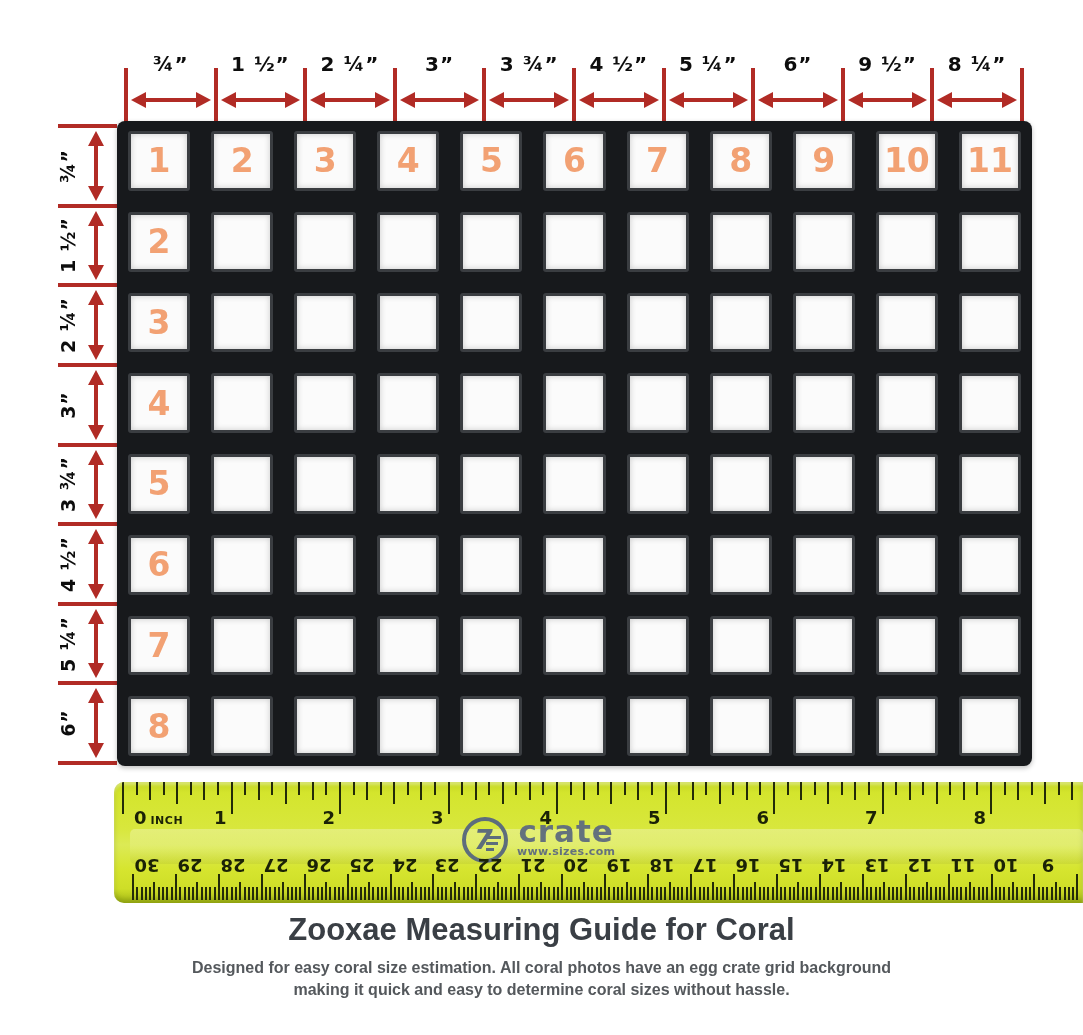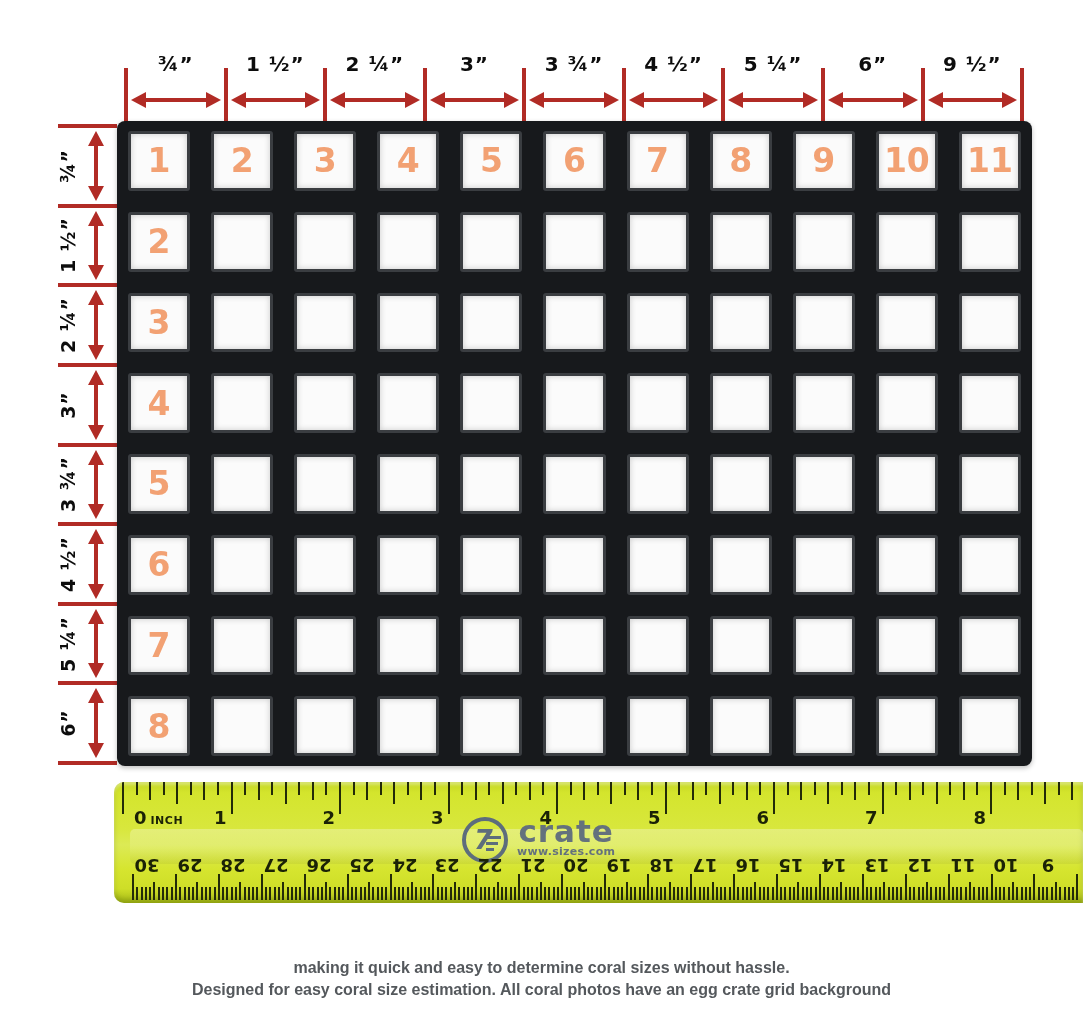--- a/index.html
+++ b/index.html
@@ -120,20 +120,26 @@
         </div>
       </div>
       <div class="tseg">
         <span class="mlabel">6”</span>
         <div class="harrow">
           <div class="line"></div>
         </div>
       </div>
       <div class="tseg">
         <span class="mlabel">9 ½”</span>
+        <div class="harrow">
+          <div class="line"></div>
+        </div>
+      </div>
+      <div class="tseg">
+        <span class="mlabel">8 ¼”</span>
         <div class="harrow">
           <div class="line"></div>
         </div>
       </div>
     </div>
 
   <div class="left-scale">
       <div class="lseg">
         <span class="mlabelv">¾”</span>
         <div class="varrow">
@@ -612,18 +618,19 @@
       <div class="cnum" style="left: 662.905px;">15</div>
       <div class="cnum" style="left: 705.832px;">14</div>
       <div class="cnum" style="left: 748.759px;">13</div>
       <div class="cnum" style="left: 791.686px;">12</div>
       <div class="cnum" style="left: 834.613px;">11</div>
       <div class="cnum" style="left: 877.54px;">10</div>
       <div class="cnum" style="left: 920.467px;">9</div>
       <div class="cnum" style="left: 963.394px;">8</div>
     </div>
 
+  <div class="title">Zooxae Measuring Guide for Coral</div>
   <div class="subtitle">
+    <div>Designed for easy coral size estimation. All coral photos have an egg crate grid background</div>
     <div>making it quick and easy to determine coral sizes without hassle.</div>
-    <div>Designed for easy coral size estimation. All coral photos have an egg crate grid background</div>
   </div>
 
 </div>
 
 </body></html>

